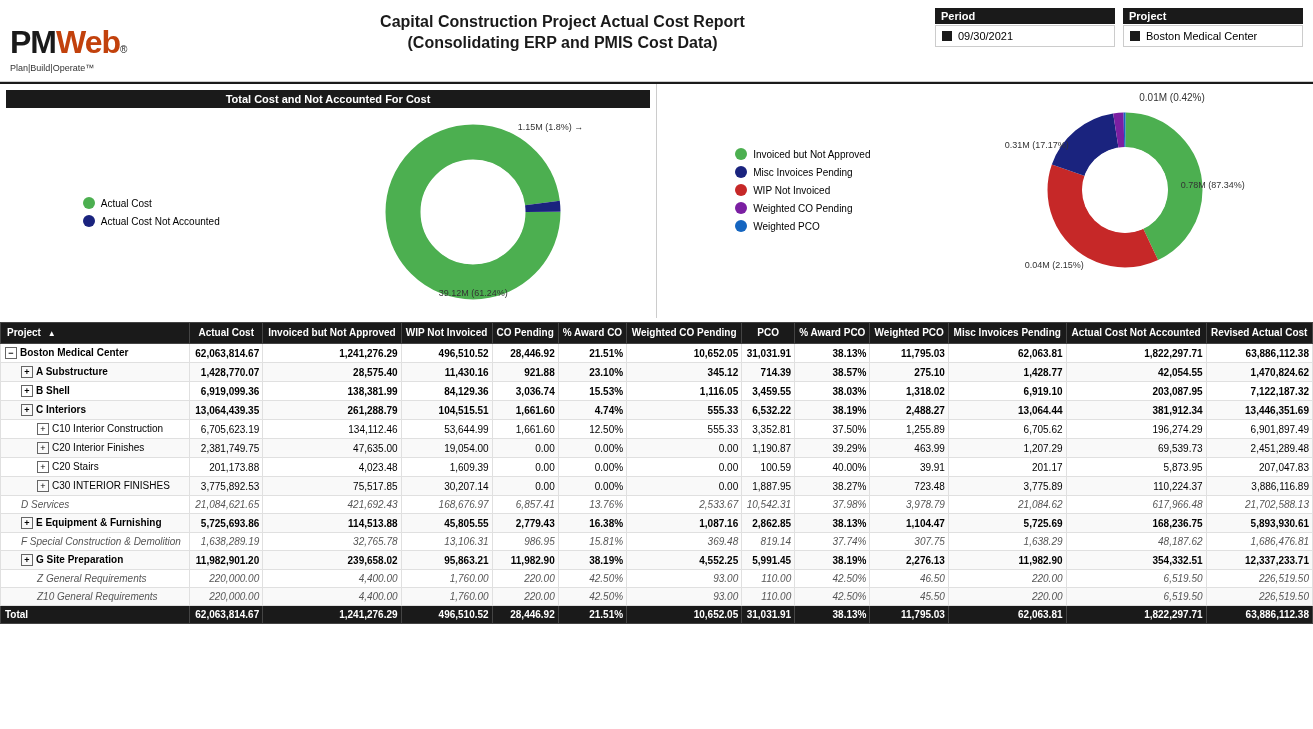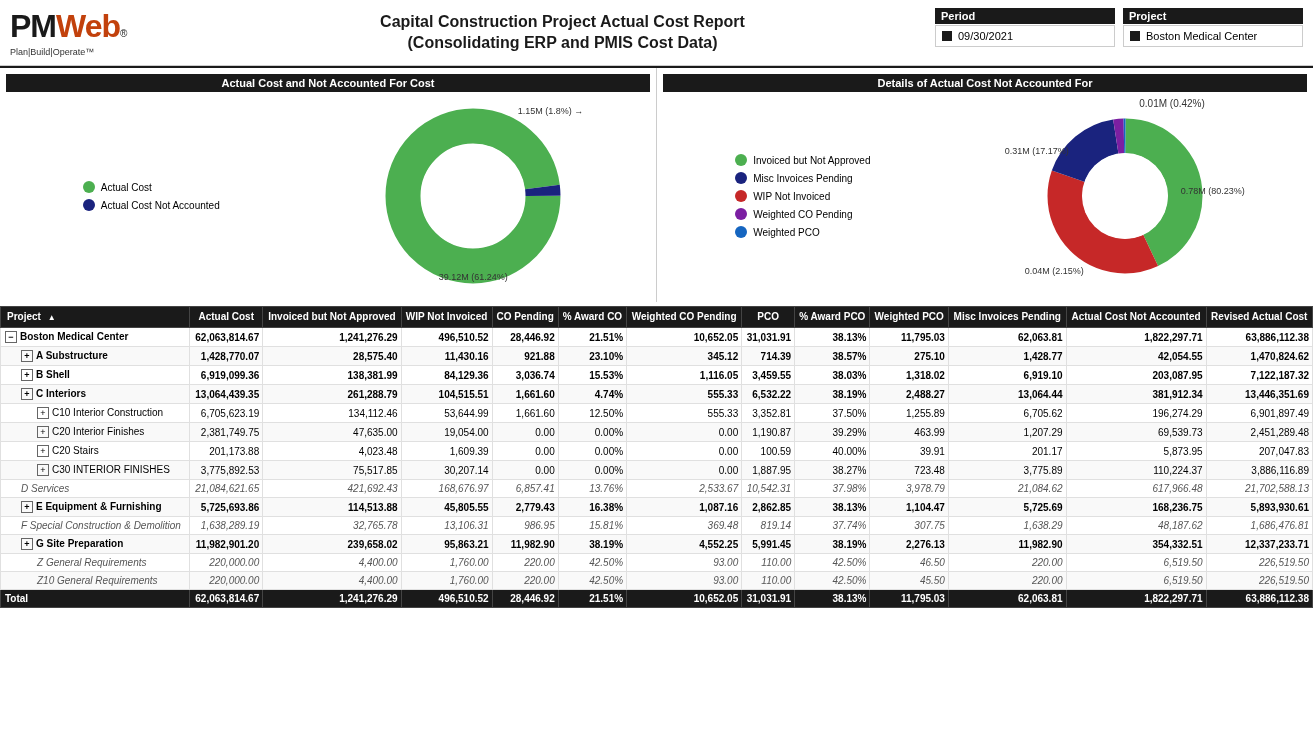--- a/index.html
+++ b/index.html
@@ -1,21 +1,21 @@
 <!DOCTYPE html>
 <html><head>
   <meta charset="utf-8">
   <style>
     * { box-sizing: border-box; margin: 0; padding: 0; }
     body { font-family: Arial, sans-serif; font-size: 11px; background: #fff; width: 1313px; overflow-x: hidden; }
 
     
     .header { display: flex; align-items: flex-start; padding: 8px 10px; border-bottom: 1px solid #ccc; }
     .logo-area { display: flex; flex-direction: column; width: 180px; }
-    .logo { display: flex; align-items: baseline; }
+    .logo { display: flex; align-items: baseline; margin-top: 16px; }
     .logo-pm { font-size: 32px; font-weight: bold; color: #1a1a1a; letter-spacing: -1px; }
     .logo-web { font-size: 32px; font-weight: bold; color: #c2410c; letter-spacing: -1px; }
     .logo-reg { font-size: 10px; vertical-align: super; color: #1a1a1a; }
     .tagline { font-size: 9px; color: #333; margin-top: 2px; }
     .title-area { flex: 1; text-align: center; padding-top: 4px; }
     .report-title { font-size: 16px; font-weight: bold; color: #1a1a1a; line-height: 1.3; text-align: center; }
     .filters-area { display: flex; gap: 8px; align-items: flex-start; }
     .filter-box { width: 180px; }
     .filter-label { background: #1a1a1a; color: #fff; padding: 2px 6px; font-size: 11px; font-weight: bold; }
     .filter-value { display: flex; align-items: center; gap: 6px; padding: 4px 6px; border: 1px solid #ccc; margin-top: 1px; }
@@ -85,21 +85,21 @@
         <div class="filter-square"></div>
         <span>Boston Medical Center</span>
       </div>
     </div>
   </div>
 </div>
 
 <div class="charts-section">
 
   <div class="chart-panel">
-    <div class="chart-panel-title">Actual Cost and Not Accounted For Cost</div>
+    <div class="chart-panel-title">Total Cost and Not Accounted For Cost</div>
     <div class="chart-inner">
       <div class="legend">
         <div class="legend-item">
           <div class="legend-dot" style="background:#4caf50;"></div>
           <span>Actual Cost</span>
         </div>
         <div class="legend-item">
           <div class="legend-dot" style="background:#1a237e;"></div>
           <span>Actual Cost Not Accounted</span>
         </div>
@@ -110,21 +110,20 @@
           <circle cx="100" cy="100" r="70" fill="none" stroke="#1a237e" stroke-width="35" stroke-dasharray="9 430" stroke-dashoffset="-430"></circle>
           <circle cx="100" cy="100" r="52" fill="white"></circle>
         </svg>
         <div style="position:absolute; top:10px; right:-10px; font-size:9px; white-space:nowrap; color:#333;">1.15M (1.8%) →</div>
         <div style="position:absolute; bottom:14px; left:50%; transform:translateX(-50%); font-size:9px; white-space:nowrap; color:#333;">39.12M (61.24%)</div>
       </div>
     </div>
   </div>
 
   <div class="chart-panel">
-    <div class="chart-panel-title">Details of Actual Cost Not Accounted For</div>
     <div class="chart-inner">
       <div class="legend">
         <div class="legend-item">
           <div class="legend-dot" style="background:#4caf50;"></div>
           <span>Invoiced but Not Approved</span>
         </div>
         <div class="legend-item">
           <div class="legend-dot" style="background:#1a237e;"></div>
           <span>Misc Invoices Pending</span>
         </div>
@@ -147,21 +146,21 @@
           <circle cx="110" cy="100" r="60" fill="none" stroke="#4caf50" stroke-width="35" stroke-dasharray="161.9 215.09" stroke-dashoffset="94.25"></circle>
           <circle cx="110" cy="100" r="60" fill="none" stroke="#c62828" stroke-width="35" stroke-dasharray="140.7 236.29" stroke-dashoffset="-67.65"></circle>
           <circle cx="110" cy="100" r="60" fill="none" stroke="#1a237e" stroke-width="35" stroke-dasharray="64.7 312.29" stroke-dashoffset="-208.35"></circle>
           <circle cx="110" cy="100" r="60" fill="none" stroke="#7b1fa2" stroke-width="35" stroke-dasharray="8.1 368.89" stroke-dashoffset="-273.05"></circle>
           <circle cx="110" cy="100" r="60" fill="none" stroke="#1565c0" stroke-width="35" stroke-dasharray="1.6 375.39" stroke-dashoffset="-281.15"></circle>
           <circle cx="110" cy="100" r="43" fill="white"></circle>
         </svg>
         <div style="position:absolute; top:2px; right:30px; font-size:10px; white-space:nowrap; color:#333;">0.01M (0.42%)</div>
         <div style="position:absolute; top:50px; left:-10px; font-size:9px; white-space:nowrap; color:#333;">0.31M (17.17%)</div>
         <div style="position:absolute; bottom:20px; left:10px; font-size:9px; white-space:nowrap; color:#333;">0.04M (2.15%)</div>
-        <div style="position:absolute; top:90px; right:-10px; font-size:9px; white-space:nowrap; color:#333;">0.78M (80.23%)</div>
+        <div style="position:absolute; top:90px; right:-10px; font-size:9px; white-space:nowrap; color:#333;">0.78M (87.34%)</div>
       </div>
     </div>
   </div>
 </div>
 
 <div class="table-section">
   <table>
     <thead>
       <tr>
         <th>Project <span class="sort-arrow">▲</span></th>

